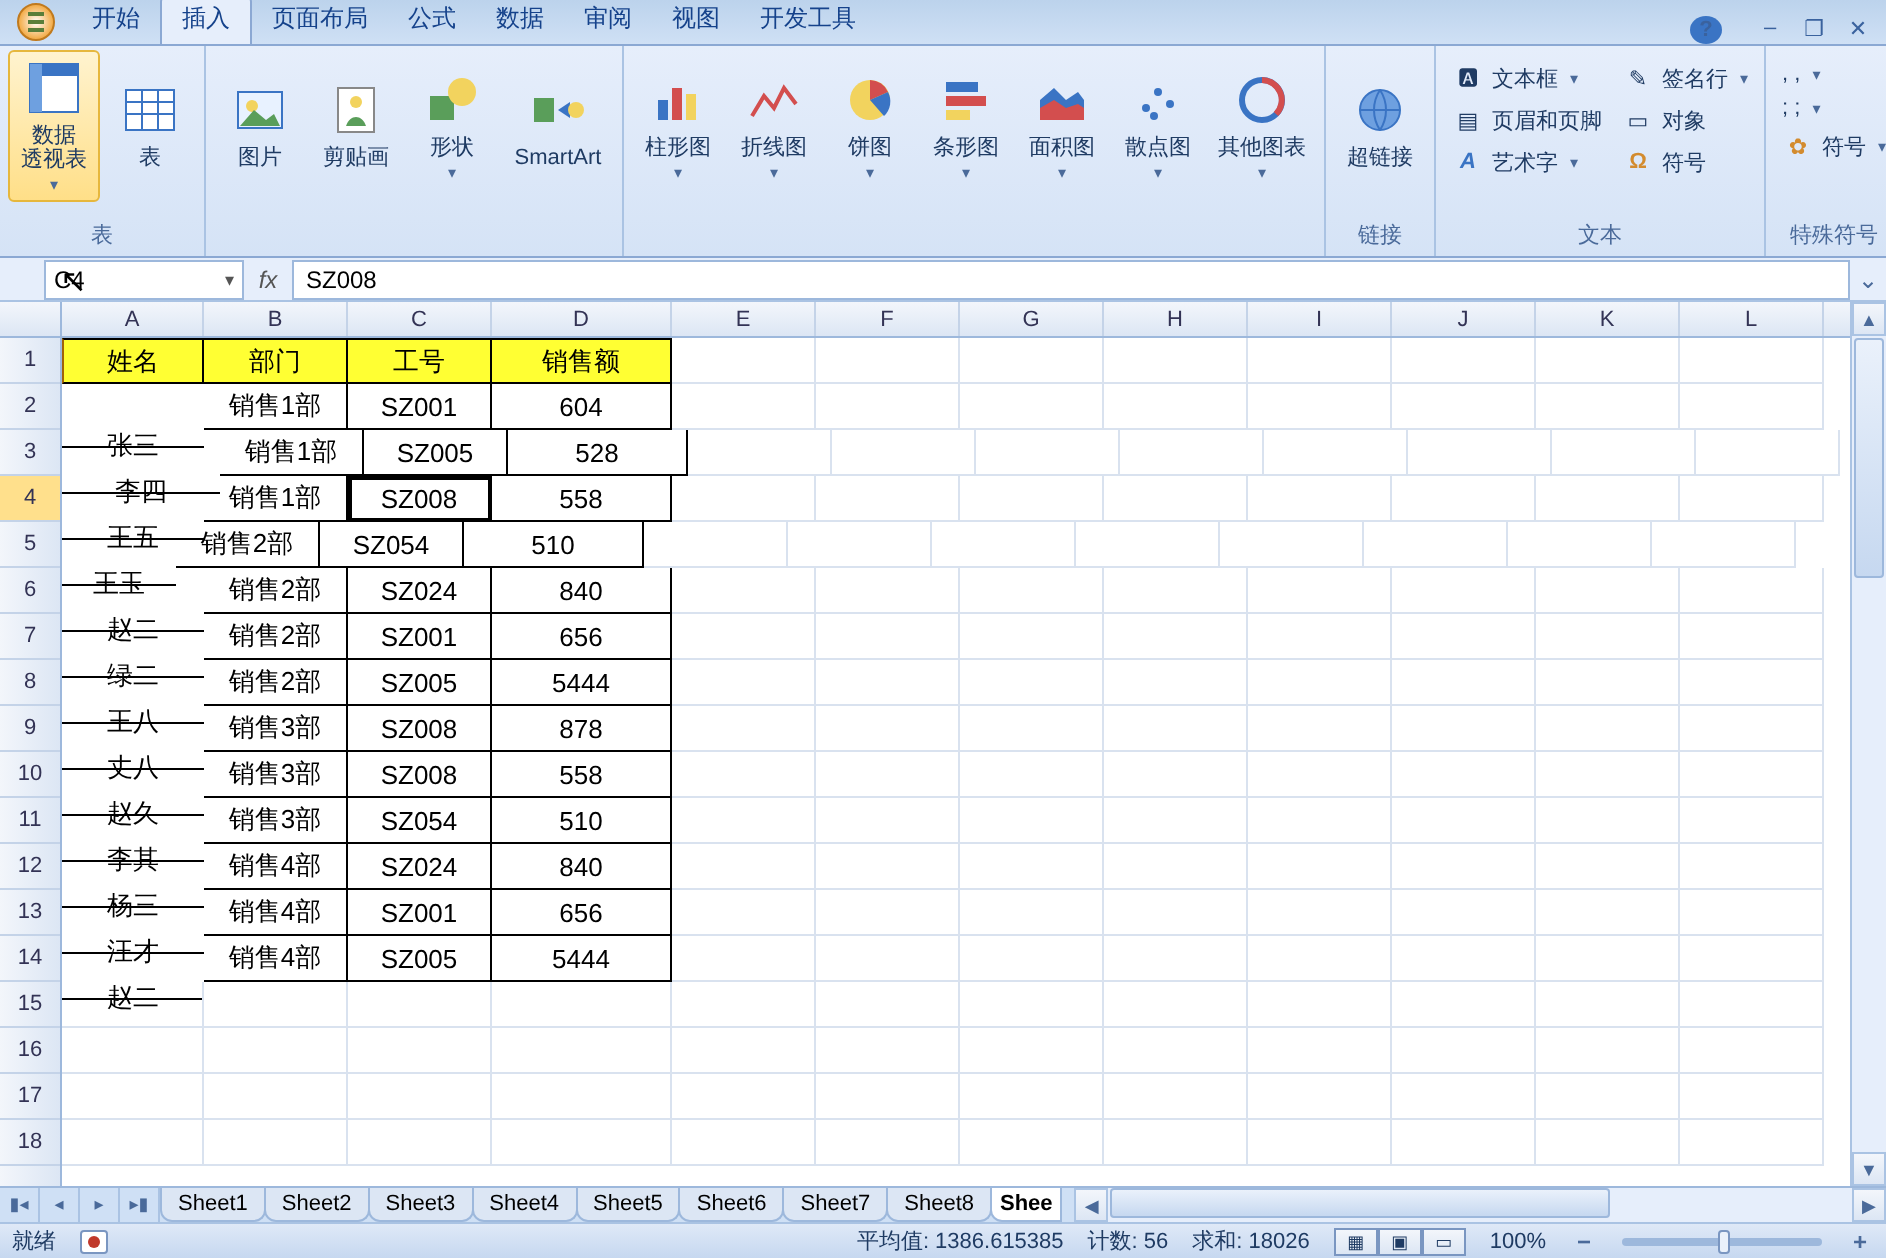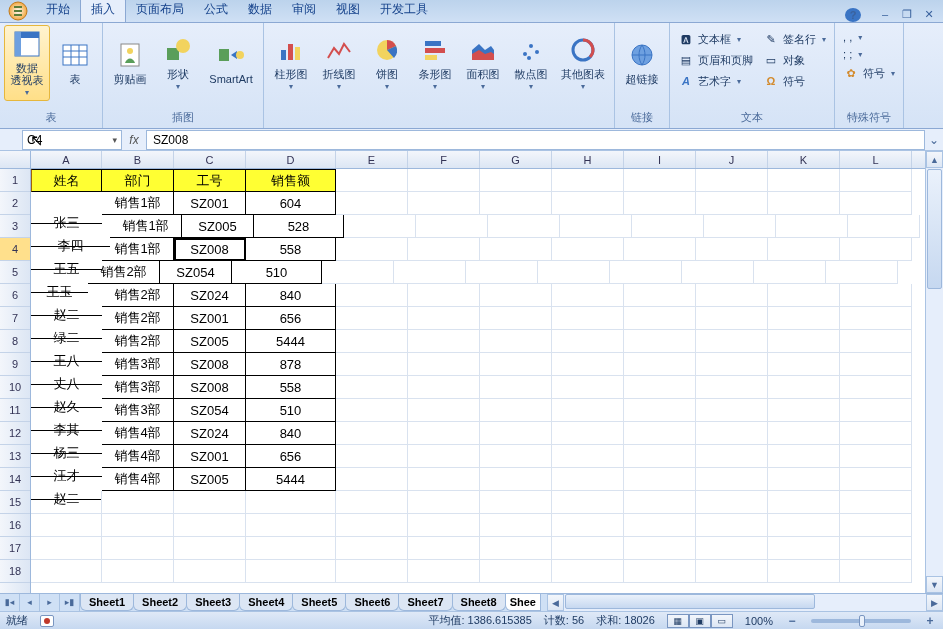--- a/index.html
+++ b/index.html
@@ -56,21 +56,21 @@
 .cell.active { outline: 2px solid #000; outline-offset: -2px; background: #fff; }
 .vscroll { position: absolute; top: 0; right: 0; width: 18px; bottom: 0; background: #e6eefb; border-left: 1px solid #aac3e3; }
 .vscroll .arrow, .hscroll .arrow { height: 17px; width: 17px; text-align: center; line-height: 17px; font-size: 9px; color: #4a6a9a; background: linear-gradient(#f3f6fb,#dce6f4); border: 1px solid #aac3e3; cursor: pointer; }
 .vscroll .thumb { position: absolute; top: 18px; left: 1px; width: 15px; height: 120px; background: linear-gradient(#eaf1fb,#c6d8f0); border: 1px solid #9db8dc; border-radius: 2px; }
 .vscroll .arrow.down { position: absolute; bottom: 0; }
 
 
 .sheet-row { height: 18px; background: #cfe0f5; display: flex; align-items: center; border-top: 1px solid #9db8dc; }
 .sheet-nav { width: 80px; display: flex; }
 .sheet-nav span { width: 20px; text-align: center; font-size: 9px; color: #4a6a9a; cursor: pointer; border-right: 1px solid #aac3e3; line-height: 17px; }
-.sheet-tab { padding: 0 8px; font-size: 11px; background: #dce6f4; border: 1px solid #9db8dc; border-top: none; border-bottom-left-radius: 6px; border-bottom-right-radius: 6px; margin-right: -1px; cursor: pointer; line-height: 16px; font-weight: bold; }
+.sheet-tab { padding: 0 8px; font-size: 11px; background: #dce6f4; border: 1px solid #9db8dc; border-top: none; border-bottom-left-radius: 6px; border-bottom-right-radius: 6px; margin-right: -1px; cursor: pointer; line-height: 16px; }
 .sheet-truncate { padding: 0 4px; font-size: 11px; background: #fff; border: 1px solid #9db8dc; border-top: none; border-bottom-left-radius: 6px; line-height: 16px; font-weight: bold; }
 .hscroll { flex: 1; height: 17px; background: #e6eefb; display: flex; position: relative; margin-left: 6px; }
 .hscroll .thumb { position: absolute; left: 18px; top: 0; width: 250px; height: 15px; background: linear-gradient(#eaf1fb,#c6d8f0); border: 1px solid #9db8dc; border-radius: 2px; }
 .hscroll .arrow.right { position: absolute; right: 0; }
 
 
 .status-bar { height: 18px; background: linear-gradient(#dfe9f7,#c6d8f0); display: flex; align-items: center; font-size: 11px; color: #1f3b63; border-top: 1px solid #aac3e3; padding: 0 6px; gap: 12px; }
 .status-bar .rec { width: 14px; height: 12px; border: 1px solid #7a96c1; border-radius: 2px; background: #fff; display: inline-flex; align-items: center; justify-content: center; }
 .status-bar .rec::after { content: ""; width: 6px; height: 6px; border-radius: 50%; background: #c0392b; }
 .status-bar .spacer { flex: 1; }
@@ -143,20 +143,30 @@
     </div>
     <div class="ribbon-group-label">表</div>
     <span class="cursor-overlay">↖</span>
   </div>
 
   <div class="ribbon-group">
     <div class="ribbon-group-body">
       <div class="big-btn">
           <span class="ico">
             <svg viewBox="0 0 28 28">
+              <rect x="3" y="5" width="22" height="18" fill="#e8f2ff" stroke="#3a74c4"></rect>
+              <circle cx="10" cy="12" r="3" fill="#f2d35e"></circle>
+              <path d="M4 22l7-8 6 5 4-3 3 6z" fill="#5a9e5a"></path>
+            </svg>
+          </span>
+          <span>图片</span>
+        </div>
+      <div class="big-btn">
+          <span class="ico">
+            <svg viewBox="0 0 28 28">
               <rect x="5" y="3" width="18" height="22" fill="#fff" stroke="#888"></rect>
               <circle cx="14" cy="10" r="3" fill="#f2d35e"></circle>
               <path d="M9 22c2-6 8-6 10 0z" fill="#5a9e5a"></path>
             </svg>
           </span>
           <span>剪贴画</span>
         </div>
       <div class="big-btn">
           <span class="ico">
             <svg viewBox="0 0 28 28">
@@ -171,21 +181,20 @@
           <span class="ico">
             <svg viewBox="0 0 28 28">
               <rect x="2" y="8" width="10" height="12" fill="#5a9e5a"></rect>
               <path d="M14 14l6-4v8z" fill="#3a74c4"></path>
               <circle cx="23" cy="14" r="4" fill="#f2d35e"></circle>
             </svg>
           </span>
           <span>SmartArt</span>
         </div>
     </div>
-    <div class="ribbon-group-label">插图</div>
   </div>
 
   <div class="ribbon-group">
     <div class="ribbon-group-body">
       <div class="big-btn">
           <span class="ico">
             <svg viewBox="0 0 28 28">
               <rect x="4" y="14" width="5" height="10" fill="#3a74c4"></rect>
               <rect x="11" y="8" width="5" height="16" fill="#d34e4e"></rect>
               <rect x="18" y="11" width="5" height="13" fill="#f2d35e"></rect>

